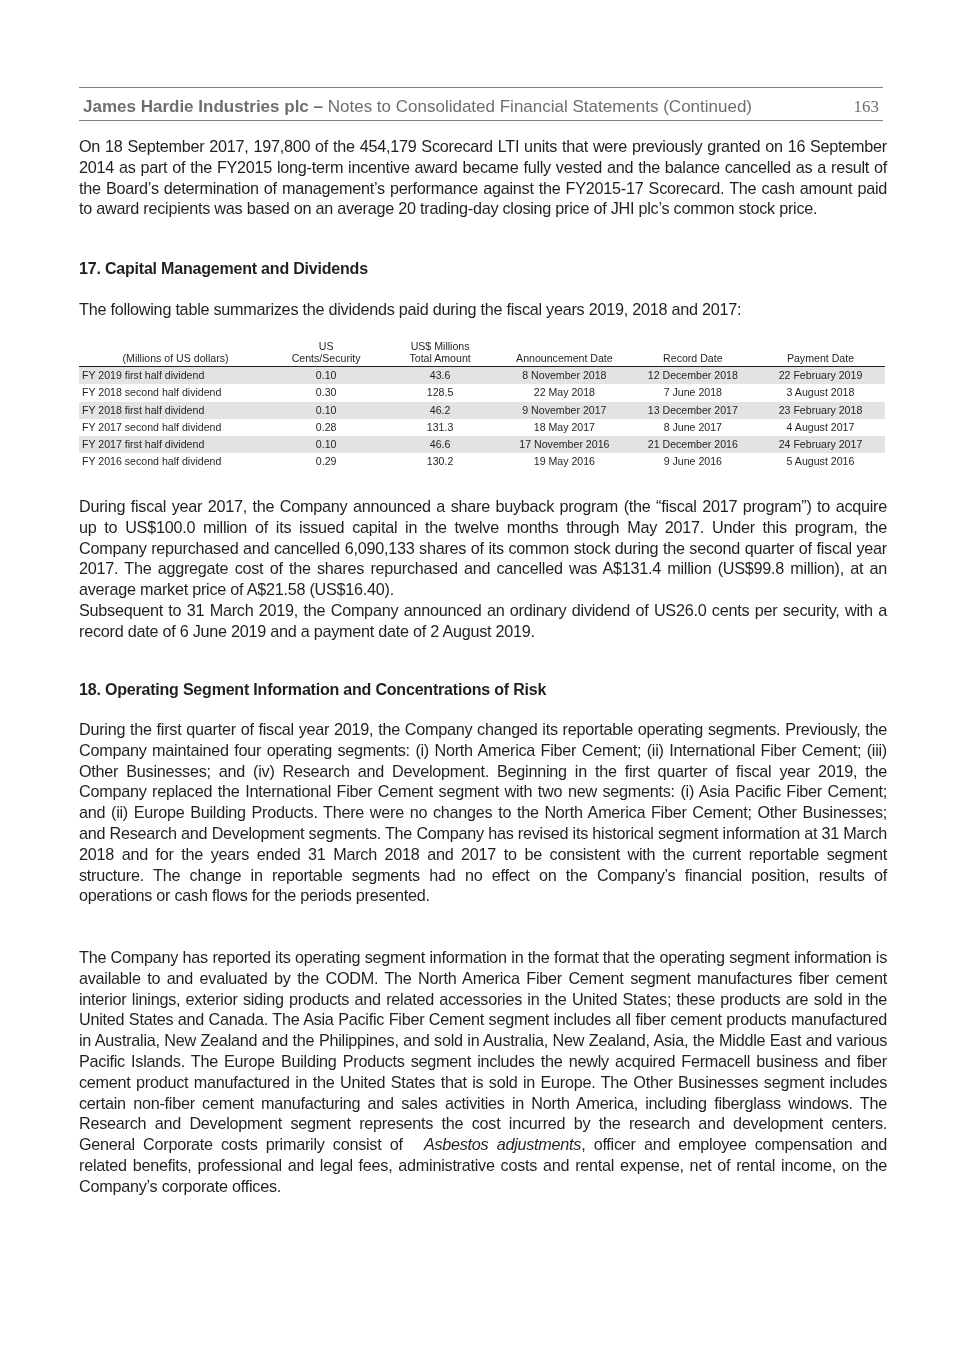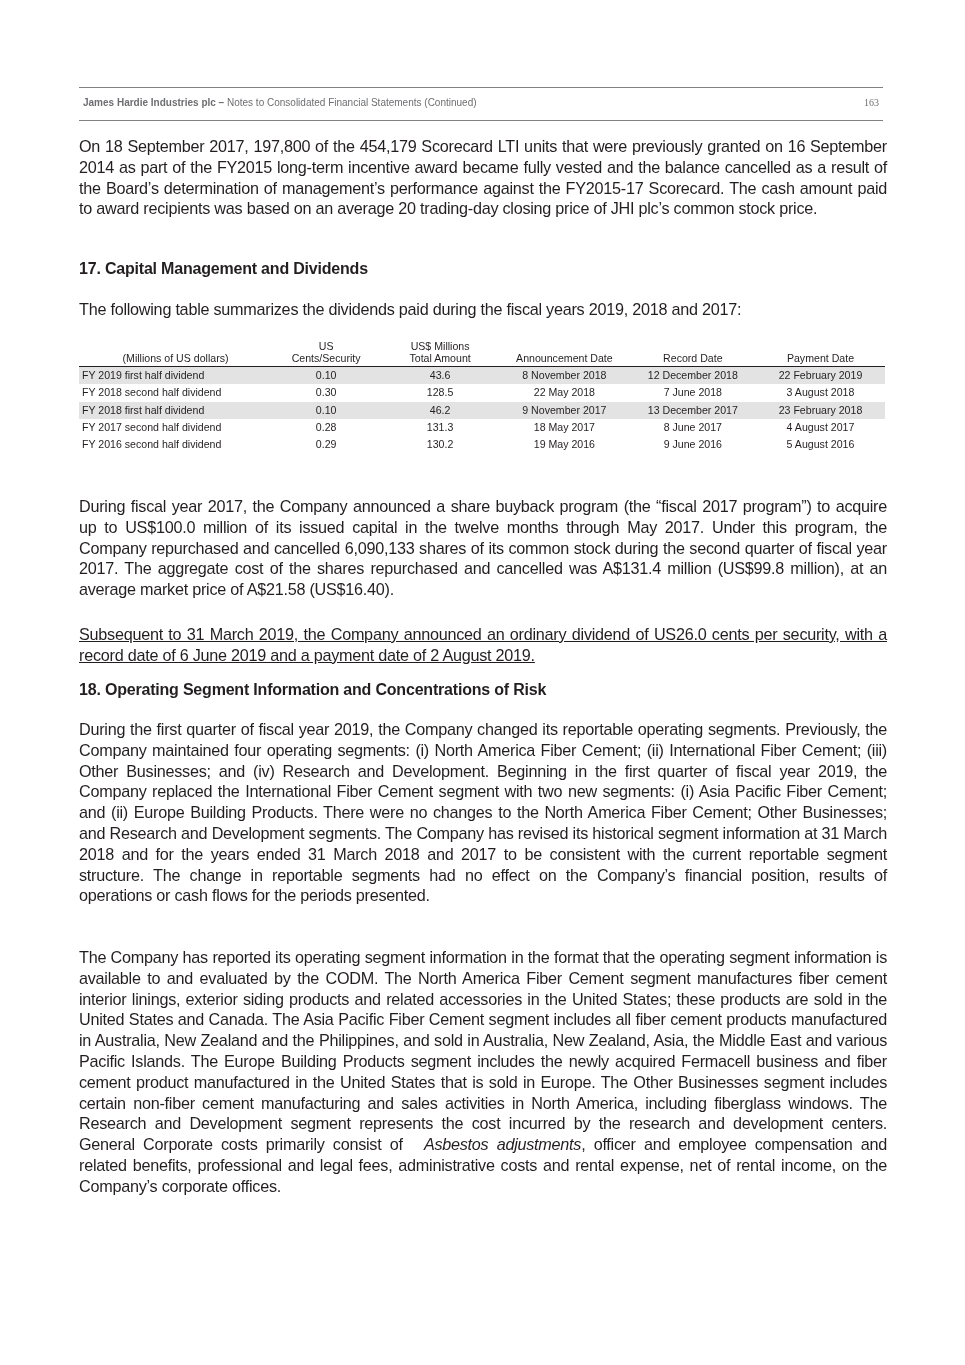--- a/index.html
+++ b/index.html
@@ -1,20 +1,20 @@
 <!DOCTYPE html>
 <html><head>
 <meta charset="utf-8">
 <style>
   html, body { margin: 0; padding: 0; background: #ffffff; }
   body { width: 965px; height: 1365px; position: relative; overflow: hidden; color: #231f20; }
   .rule { position: absolute; left: 79px; width: 804px; height: 0; border-top: 1.5px solid #808080; }
   .rule.top { top: 87px; }
   .rule.bottom { top: 120px; }
-  .running-head { position: absolute; left: 83px; top: 97px; width: 796px; font-family: "Liberation Sans", sans-serif; font-size: 10px; color: #6d6e71; }
+  .running-head { position: absolute; left: 83px; top: 97px; width: 796px; font-family: "Liberation Sans", sans-serif; font-size: 17px; color: #6d6e71; }
   .running-head .company { font-weight: bold; }
   .running-head .pageno { position: absolute; right: 0; top: 0; font-family: Liberation Serif, serif; }
   .body-text { position: absolute; left: 79px; width: 808px; font-family: "Liberation Sans", sans-serif; font-size: 16.2px; line-height: 20.8px; text-align: justify; color: #231f20; letter-spacing: -0.25px; }
   .body-text i { font-style: italic; margin-left: 13px; }
   .heading { position: absolute; left: 79px; font-family: "Liberation Sans", sans-serif; font-size: 16px; font-weight: bold; color: #231f20; letter-spacing: -0.2px; }
   table.div-table { position: absolute; left: 79px; top: 341px; width: 806px; border-collapse: collapse; font-family: "Liberation Sans", sans-serif; font-size: 10.6px; color: #231f20; }
   table.div-table th { font-weight: normal; vertical-align: bottom; padding: 0 2px 2px 2px; line-height: 11.5px; border-bottom: 1.5px solid #231f20; text-align: center; }
   table.div-table td { height: 17.3px; padding: 0 12px; line-height: 17.3px; }
   table.div-table tr.shade td { background: #e3e3e3; }
   .c-label { text-align: left; width: 210px; padding-left: 3px !important; }
@@ -77,32 +77,40 @@
       <td class="c-pay">23 February 2018</td>
     </tr>
     <tr>
       <td class="c-label">FY 2017 second half dividend</td>
       <td class="c-cents">0.28</td>
       <td class="c-total">131.3</td>
       <td class="c-ann">18 May 2017</td>
       <td class="c-rec">8 June 2017</td>
       <td class="c-pay">4 August 2017</td>
     </tr>
+    <tr class="shade">
+      <td class="c-label">FY 2017 first half dividend</td>
+      <td class="c-cents">0.10</td>
+      <td class="c-total">46.6</td>
+      <td class="c-ann">17 November 2016</td>
+      <td class="c-rec">21 December 2016</td>
+      <td class="c-pay">24 February 2017</td>
+    </tr>
     <tr>
       <td class="c-label">FY 2016 second half dividend</td>
       <td class="c-cents">0.29</td>
       <td class="c-total">130.2</td>
       <td class="c-ann">19 May 2016</td>
       <td class="c-rec">9 June 2016</td>
       <td class="c-pay">5 August 2016</td>
     </tr>
   </tbody>
 </table>
 
 <div class="body-text" style="top:496px;">During fiscal year 2017, the Company announced a share buyback program (the “fiscal 2017 program”) to acquire up to US$100.0 million of its issued capital in the twelve months through May 2017. Under this program, the Company repurchased and cancelled 6,090,133 shares of its common stock during the second quarter of fiscal year 2017. The aggregate cost of the shares repurchased and cancelled was A$131.4 million (US$99.8 million), at an average market price of A$21.58 (US$16.40).</div>
 
-<div class="body-text" style="top:624px;text-decoration:underline;">Subsequent to 31 March 2019, the Company announced an ordinary dividend of US26.0 cents per security, with a record date of 6 June 2019 and a payment date of 2 August 2019.</div>
+<div class="body-text" style="top:600px;">Subsequent to 31 March 2019, the Company announced an ordinary dividend of US26.0 cents per security, with a record date of 6 June 2019 and a payment date of 2 August 2019.</div>
 
 <div class="heading" style="top:681px;">18.  Operating Segment Information and Concentrations of Risk</div>
 
 <div class="body-text" style="top:719px;">During the first quarter of fiscal year 2019, the Company changed its reportable operating segments. Previously, the Company maintained four operating segments: (i) North America Fiber Cement; (ii) International Fiber Cement; (iii) Other Businesses; and (iv) Research and Development. Beginning in the first quarter of fiscal year 2019, the Company replaced the International Fiber Cement segment with two new segments: (i) Asia Pacific Fiber Cement; and (ii) Europe Building Products. There were no changes to the North America Fiber Cement; Other Businesses; and Research and Development segments. The Company has revised its historical segment information at 31 March 2018 and for the years ended 31 March 2018 and 2017 to be consistent with the current reportable segment structure. The change in reportable segments had no effect on the Company’s financial position, results of operations or cash flows for the periods presented.</div>
 
 <div class="body-text" style="top:947px;"><span>The Company has reported its operating segment information in the format that the operating segment information is available to and evaluated by the CODM. The North America Fiber Cement segment manufactures fiber cement interior linings, exterior siding products and related accessories in the United States; these products are sold in the United States and Canada. The Asia Pacific Fiber Cement segment includes all fiber cement products manufactured in Australia, New Zealand and the Philippines, and sold in Australia, New Zealand, Asia, the Middle East and various Pacific Islands. The Europe Building Products segment includes the newly acquired Fermacell business and fiber cement product manufactured in the United States that is sold in Europe. The Other Businesses segment includes certain non-fiber cement manufacturing and sales activities in North America, including fiberglass windows. The Research and Development segment represents the cost incurred by the research and development centers. General Corporate costs primarily consist of </span><i>Asbestos adjustments</i><span>, officer and employee compensation and related benefits, professional and legal fees, administrative costs and rental expense, net of rental income, on the Company’s corporate offices.</span></div>
 
 </body></html>

